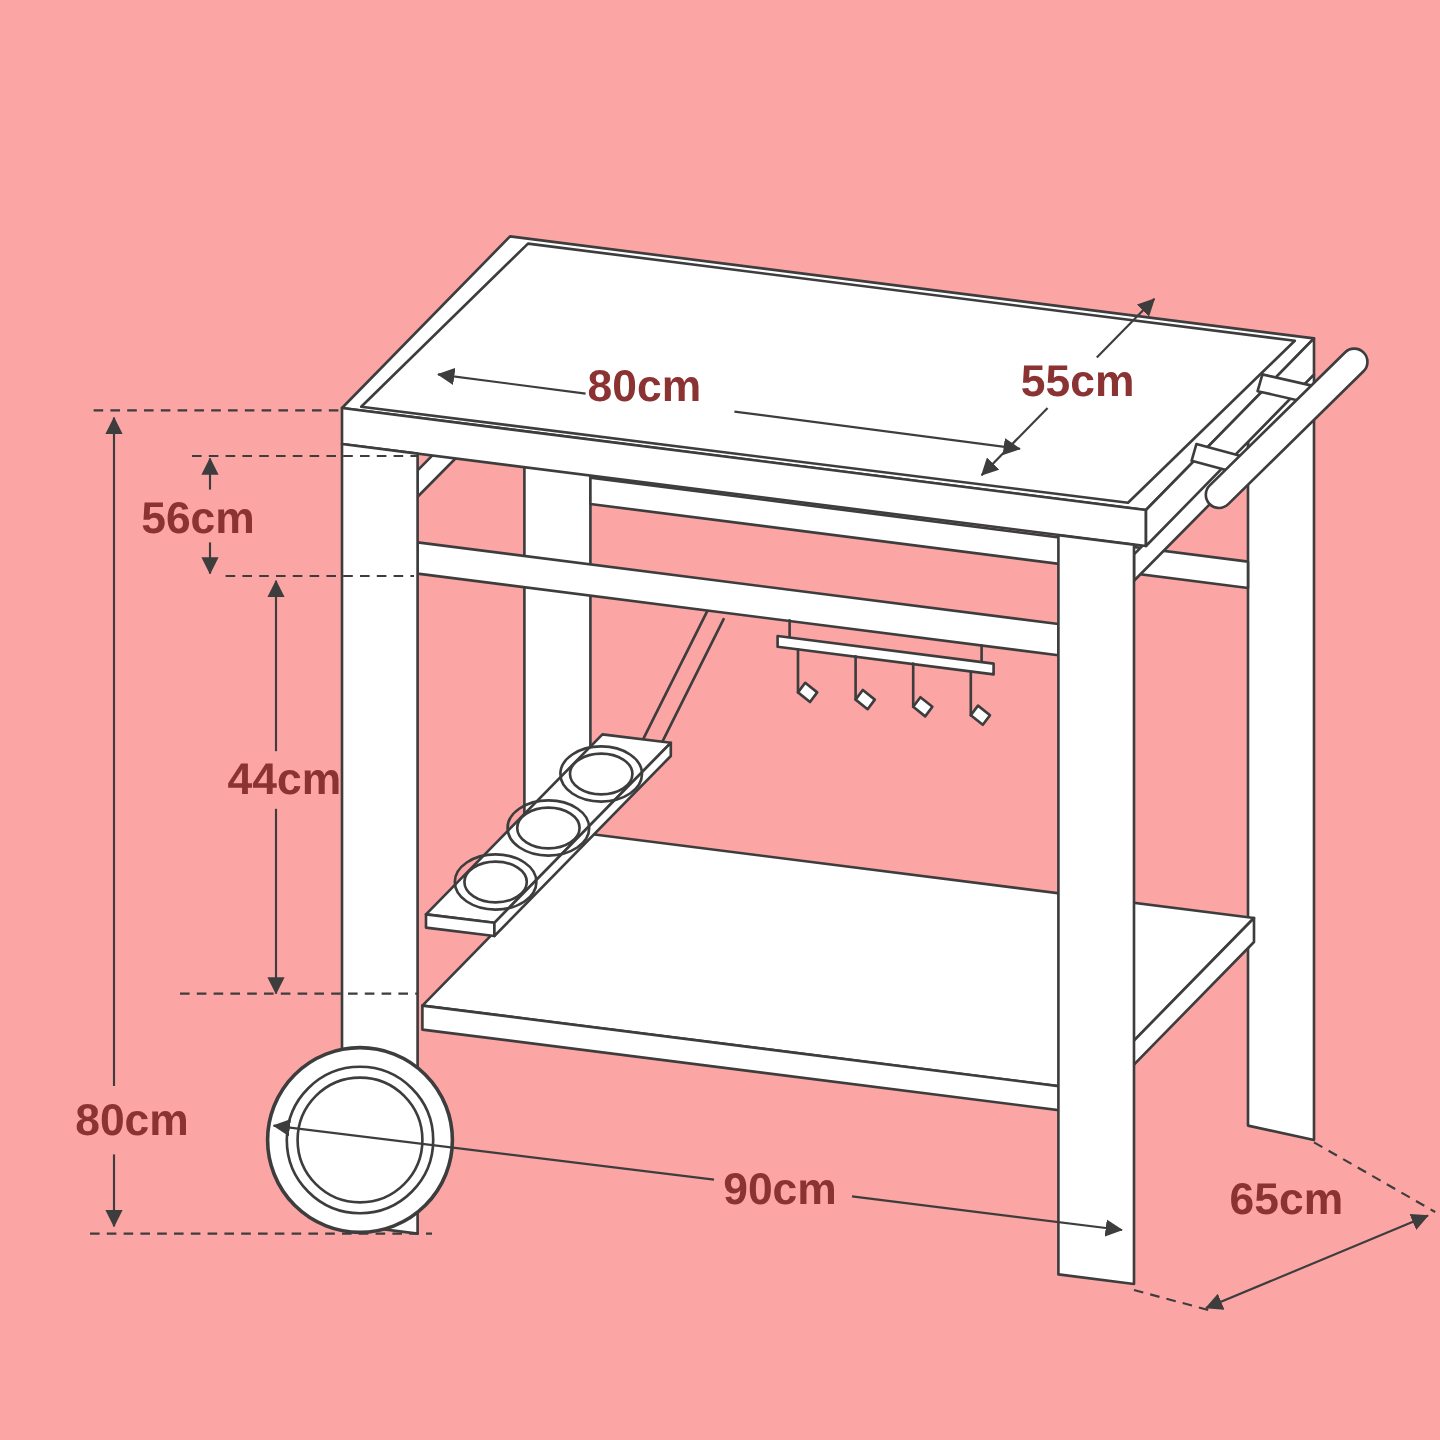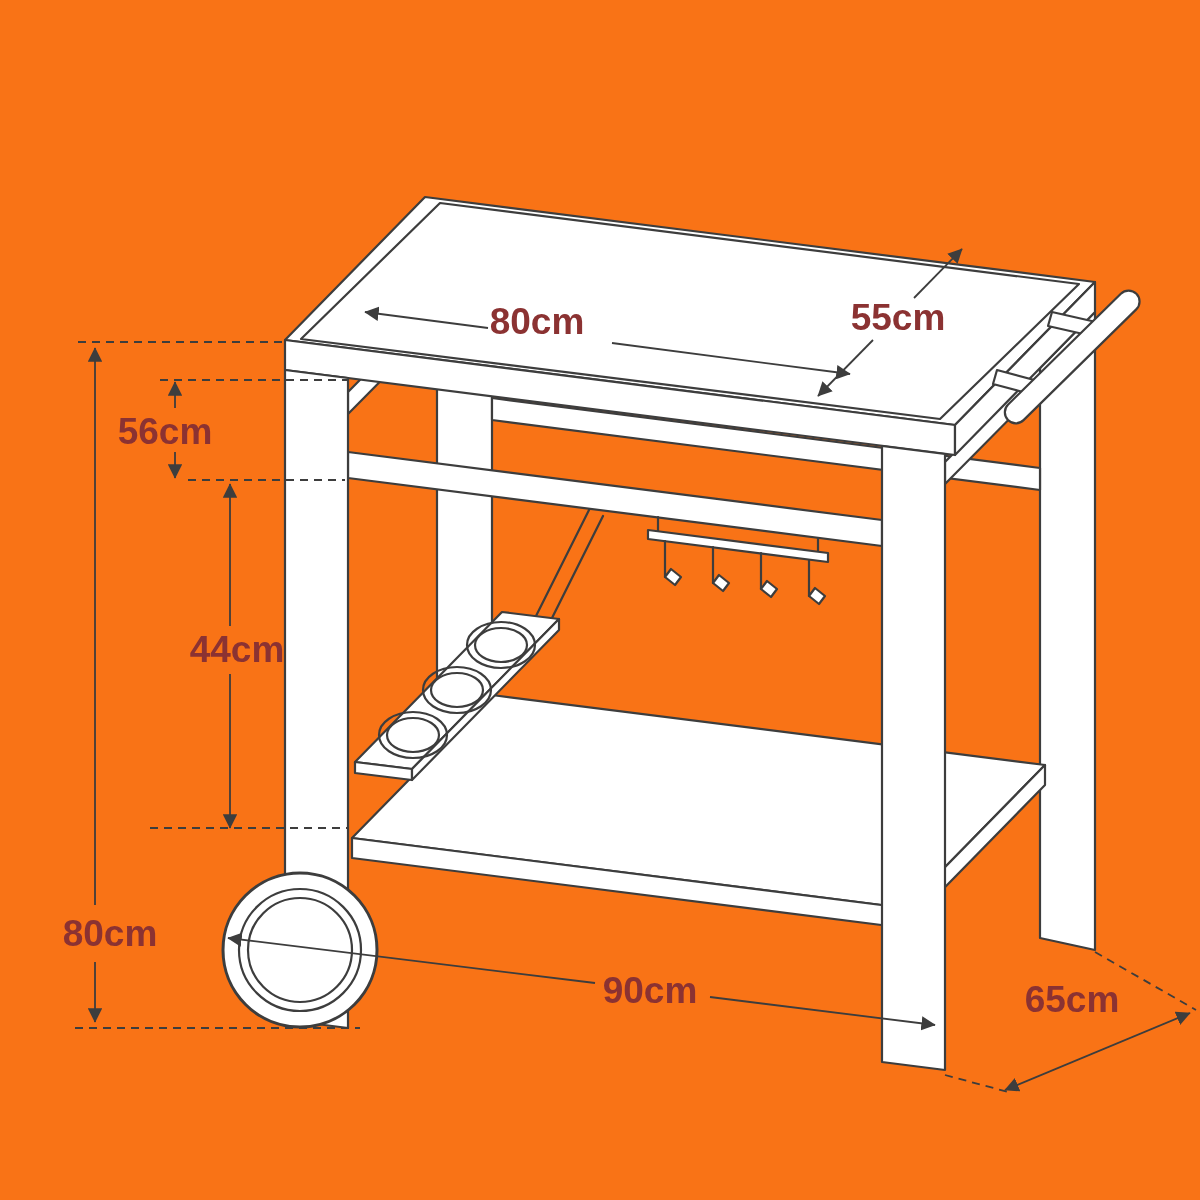--- a/index.html
+++ b/index.html
@@ -5,21 +5,21 @@
   html, body {
     margin: 0;
     padding: 0;
     background: #ffffff;
     font-family: "Liberation Sans", sans-serif;
   }
   .stage {
     position: relative;
     width: 1200px;
     height: 1200px;
-    background: #f97316;
+    background: #fca5a5;
     overflow: hidden;
   }
   svg { display: block; }
   text {
     font-family: "Liberation Sans", sans-serif;
     font-size: 37px;
     font-weight: 600;
   }
 </style>
 </head>

